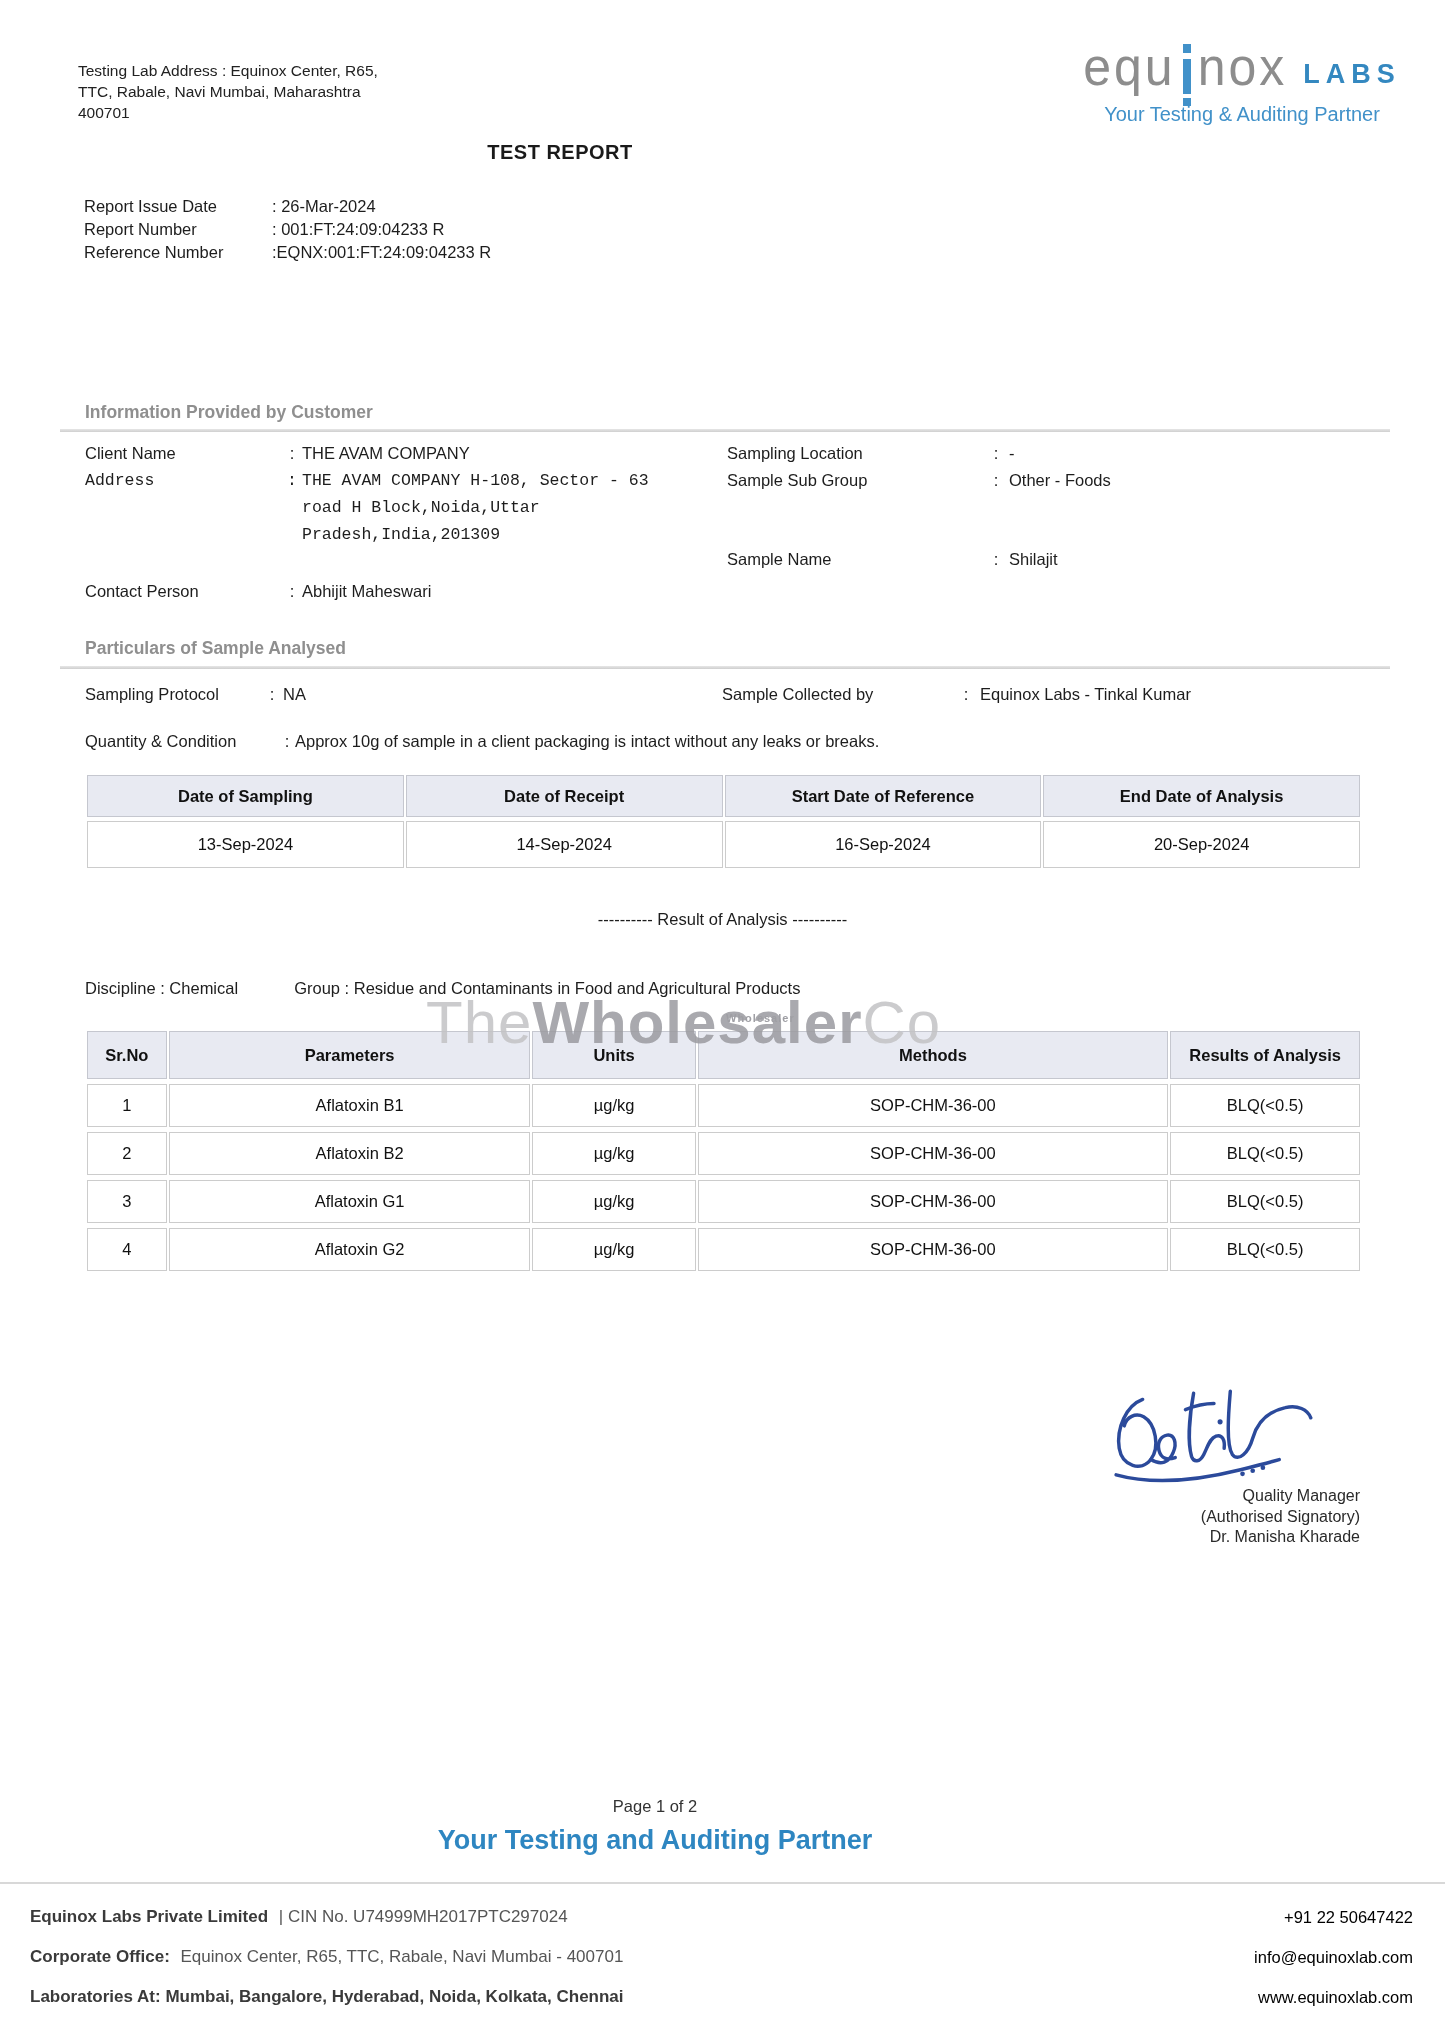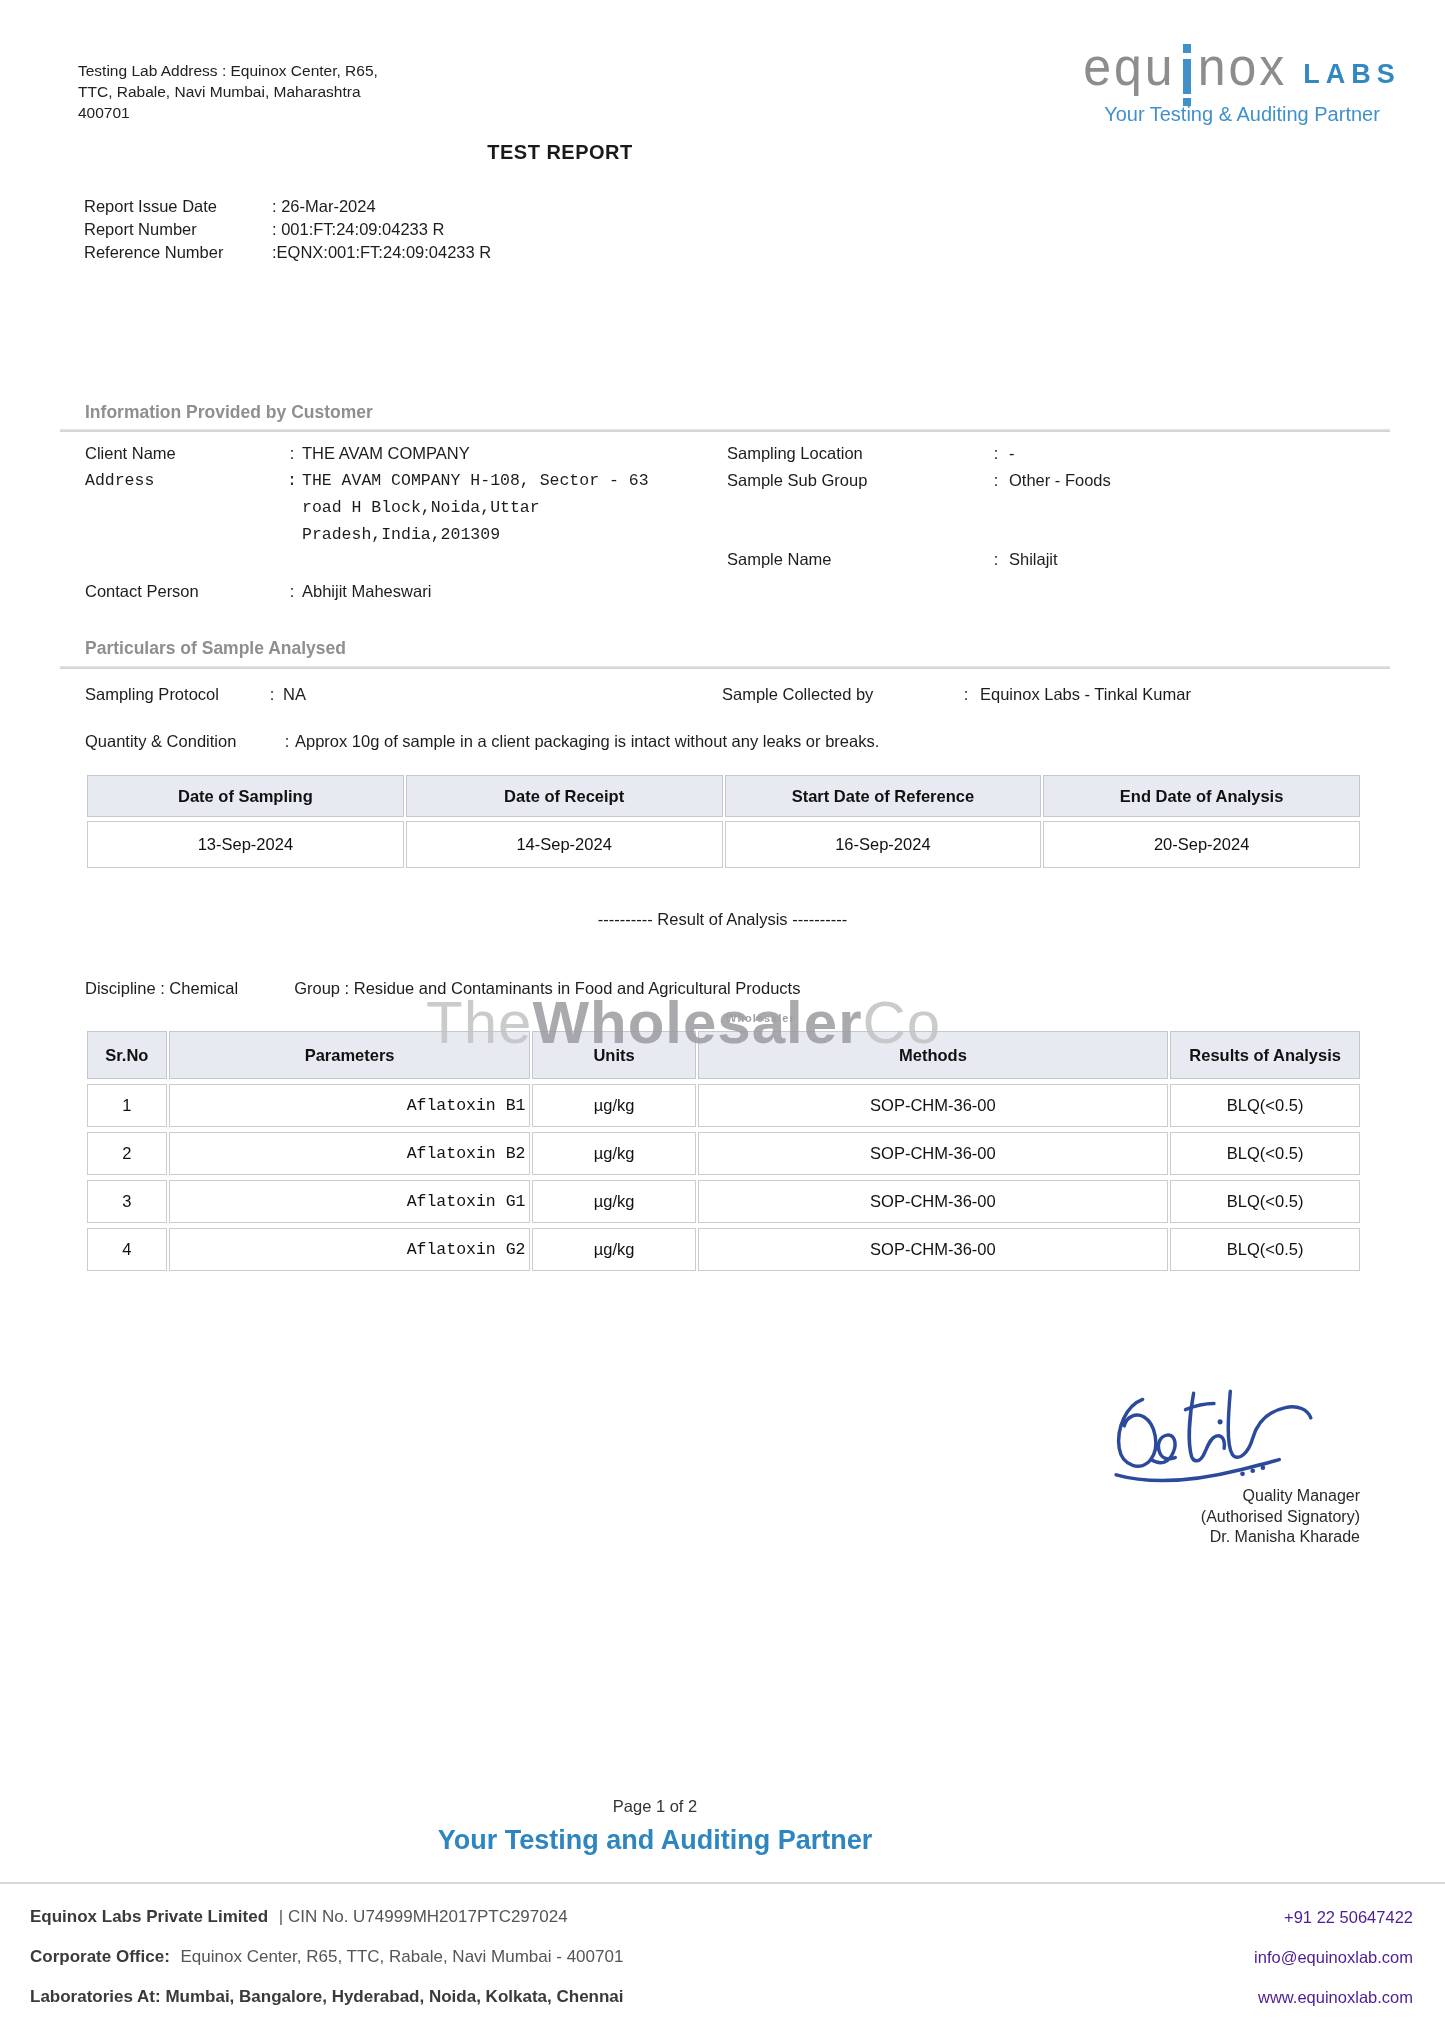--- a/index.html
+++ b/index.html
@@ -36,40 +36,40 @@
   .kv-qty   { left:85px;  grid-template-columns:194px 16px auto; width:1310px; }
   
   table.rep { position:absolute; left:85px; width:1277px; border-collapse:separate; border-spacing:2px 5px; font-size:16.5px; color:#111; }
   table.dates { border-spacing:2px 4px; }
   table.rep th { background:#e8eaf2; border:1px solid #c5c7cf; font-weight:700; text-align:center; vertical-align:middle; padding:2px 4px; }
   table.rep td { background:#fff; border:1px solid #cccccc; text-align:center; vertical-align:middle; padding:2px 4px; }
   table.dates th { height:42px; }
   table.dates td { height:47px; }
   table.results th { height:48px; line-height:20px; }
   table.results td { height:43px; }
-  table.results td.param { text-align:right; padding-left:24px;font-family:Liberation Mono, monospace; }
+  table.results td.param { text-align:center; padding-left:24px; }
   .roa-line { position:absolute; left:0; top:910px; width:1445px; text-align:center; font-size:16.5px; color:#1d1d1d; }
   .disc-row { position:absolute; left:85px; top:979px; display:flex; gap:56px; font-size:16.5px; color:#1d1d1d; }
   
   .watermark { position:absolute; left:426px; top:988px; display:flex; align-items:baseline; pointer-events:none; opacity:.85; z-index:6; }
   .wm-thin { font-size:60px; color:#c3c3c5; font-weight:400; letter-spacing:1px; }
   .wm-bold { font-size:60px; color:#9b9ba0; font-weight:700; letter-spacing:1px; }
   .wm-small { position:absolute; left:300px; top:24px; font-size:11px; font-weight:700; color:#8f8f95; letter-spacing:1px; }
   
   .signature { position:absolute; left:1108px; top:1368px; width:214px; height:124px; }
   .signatory { position:absolute; left:1040px; top:1486px; width:320px; text-align:right; font-size:16px; line-height:20.5px; color:#2a2a2a; }
   
   .footer-center { position:absolute; left:0; top:1797px; width:1310px; text-align:center; }
   .page-info { font-size:16.5px; color:#333; }
   .footer-tagline { margin-top:9px; font-size:27px; font-weight:700; color:#2e86c1; }
   .footer-divider { position:absolute; left:0; top:1882px; width:1445px; border-top:2px solid #d8d8d8; }
   .footer-left { position:absolute; left:30px; top:1897px; font-size:17px; line-height:40px; color:#555; }
   .footer-left .b { font-weight:700; color:#3a3a3a; }
   .footer-left .sp { margin-left:6px; }
-  .footer-right { position:absolute; right:32px; top:1897px; text-align:right; font-size:16.5px; line-height:40px; color:#4c1d95; }
+  .footer-right { position:absolute; right:32px; top:1897px; text-align:right; font-size:16.5px; line-height:40px; color:#000000; }
 </style>
 </head>
 <body>
 
 <div class="page">
 
   <div class="lab-address">
     <div>Testing Lab Address : Equinox Center, R65,</div>
     <div>TTC, Rabale, Navi Mumbai, Maharashtra</div>
     <div>400701</div>

